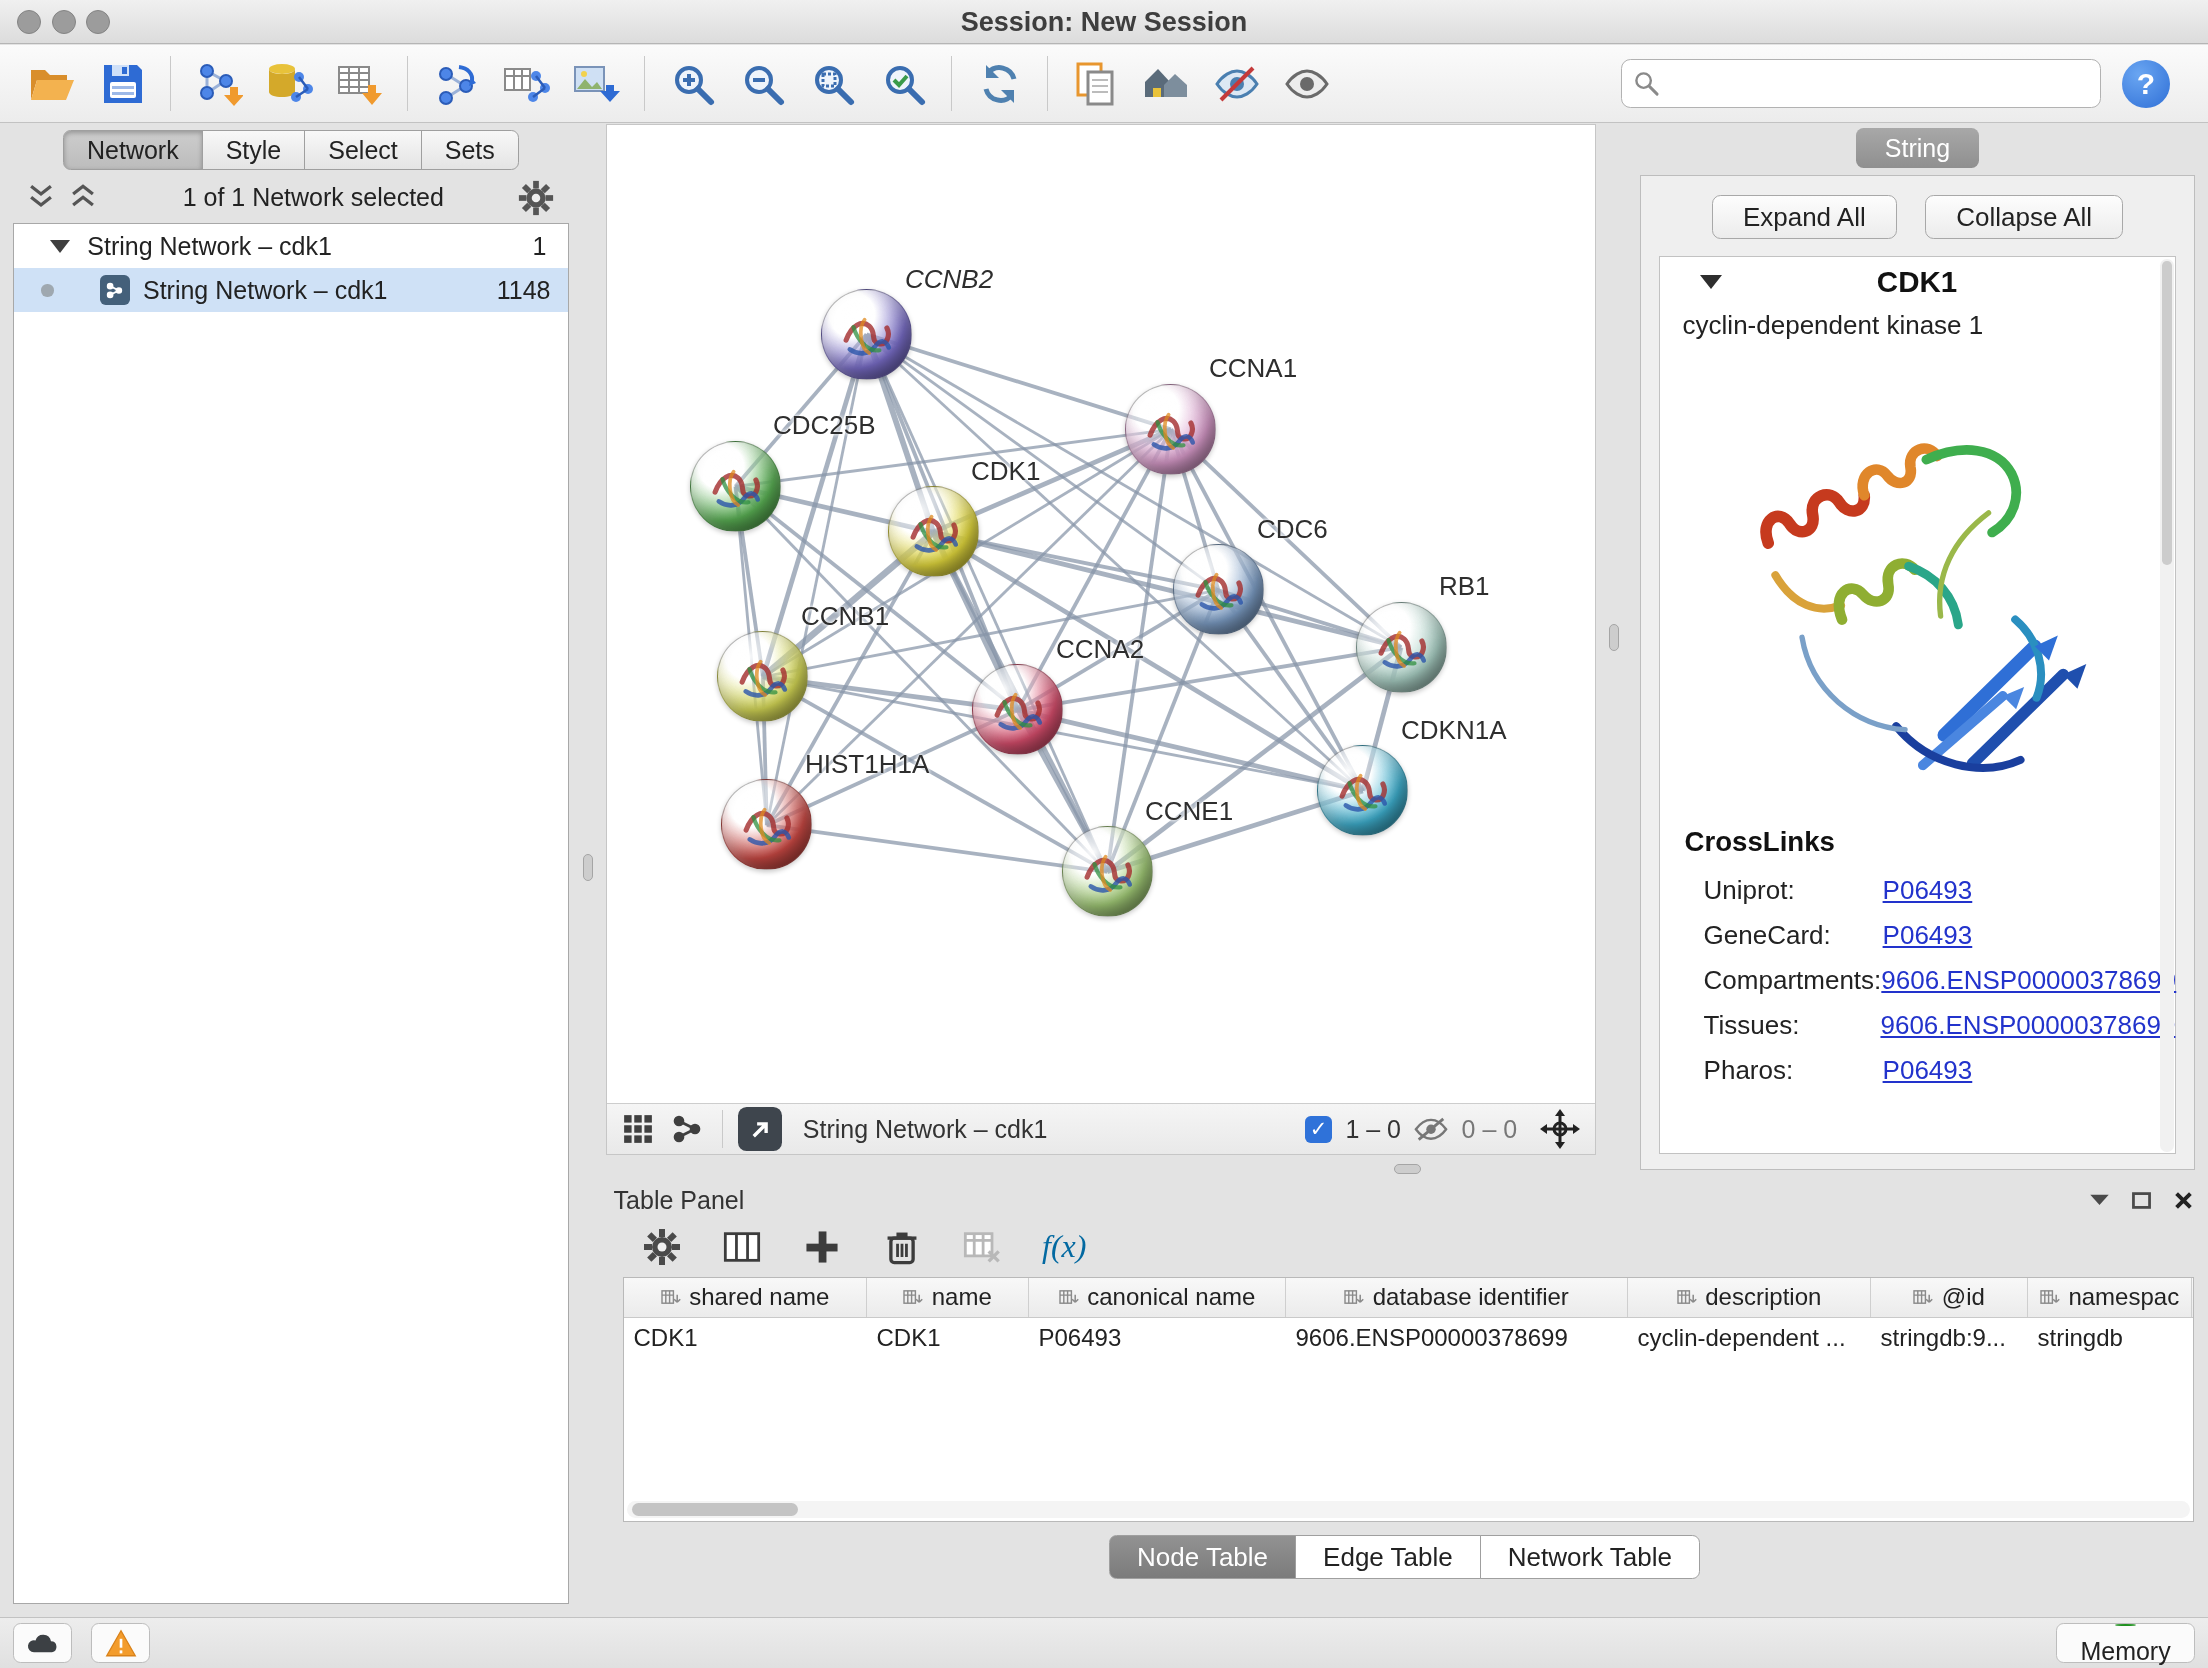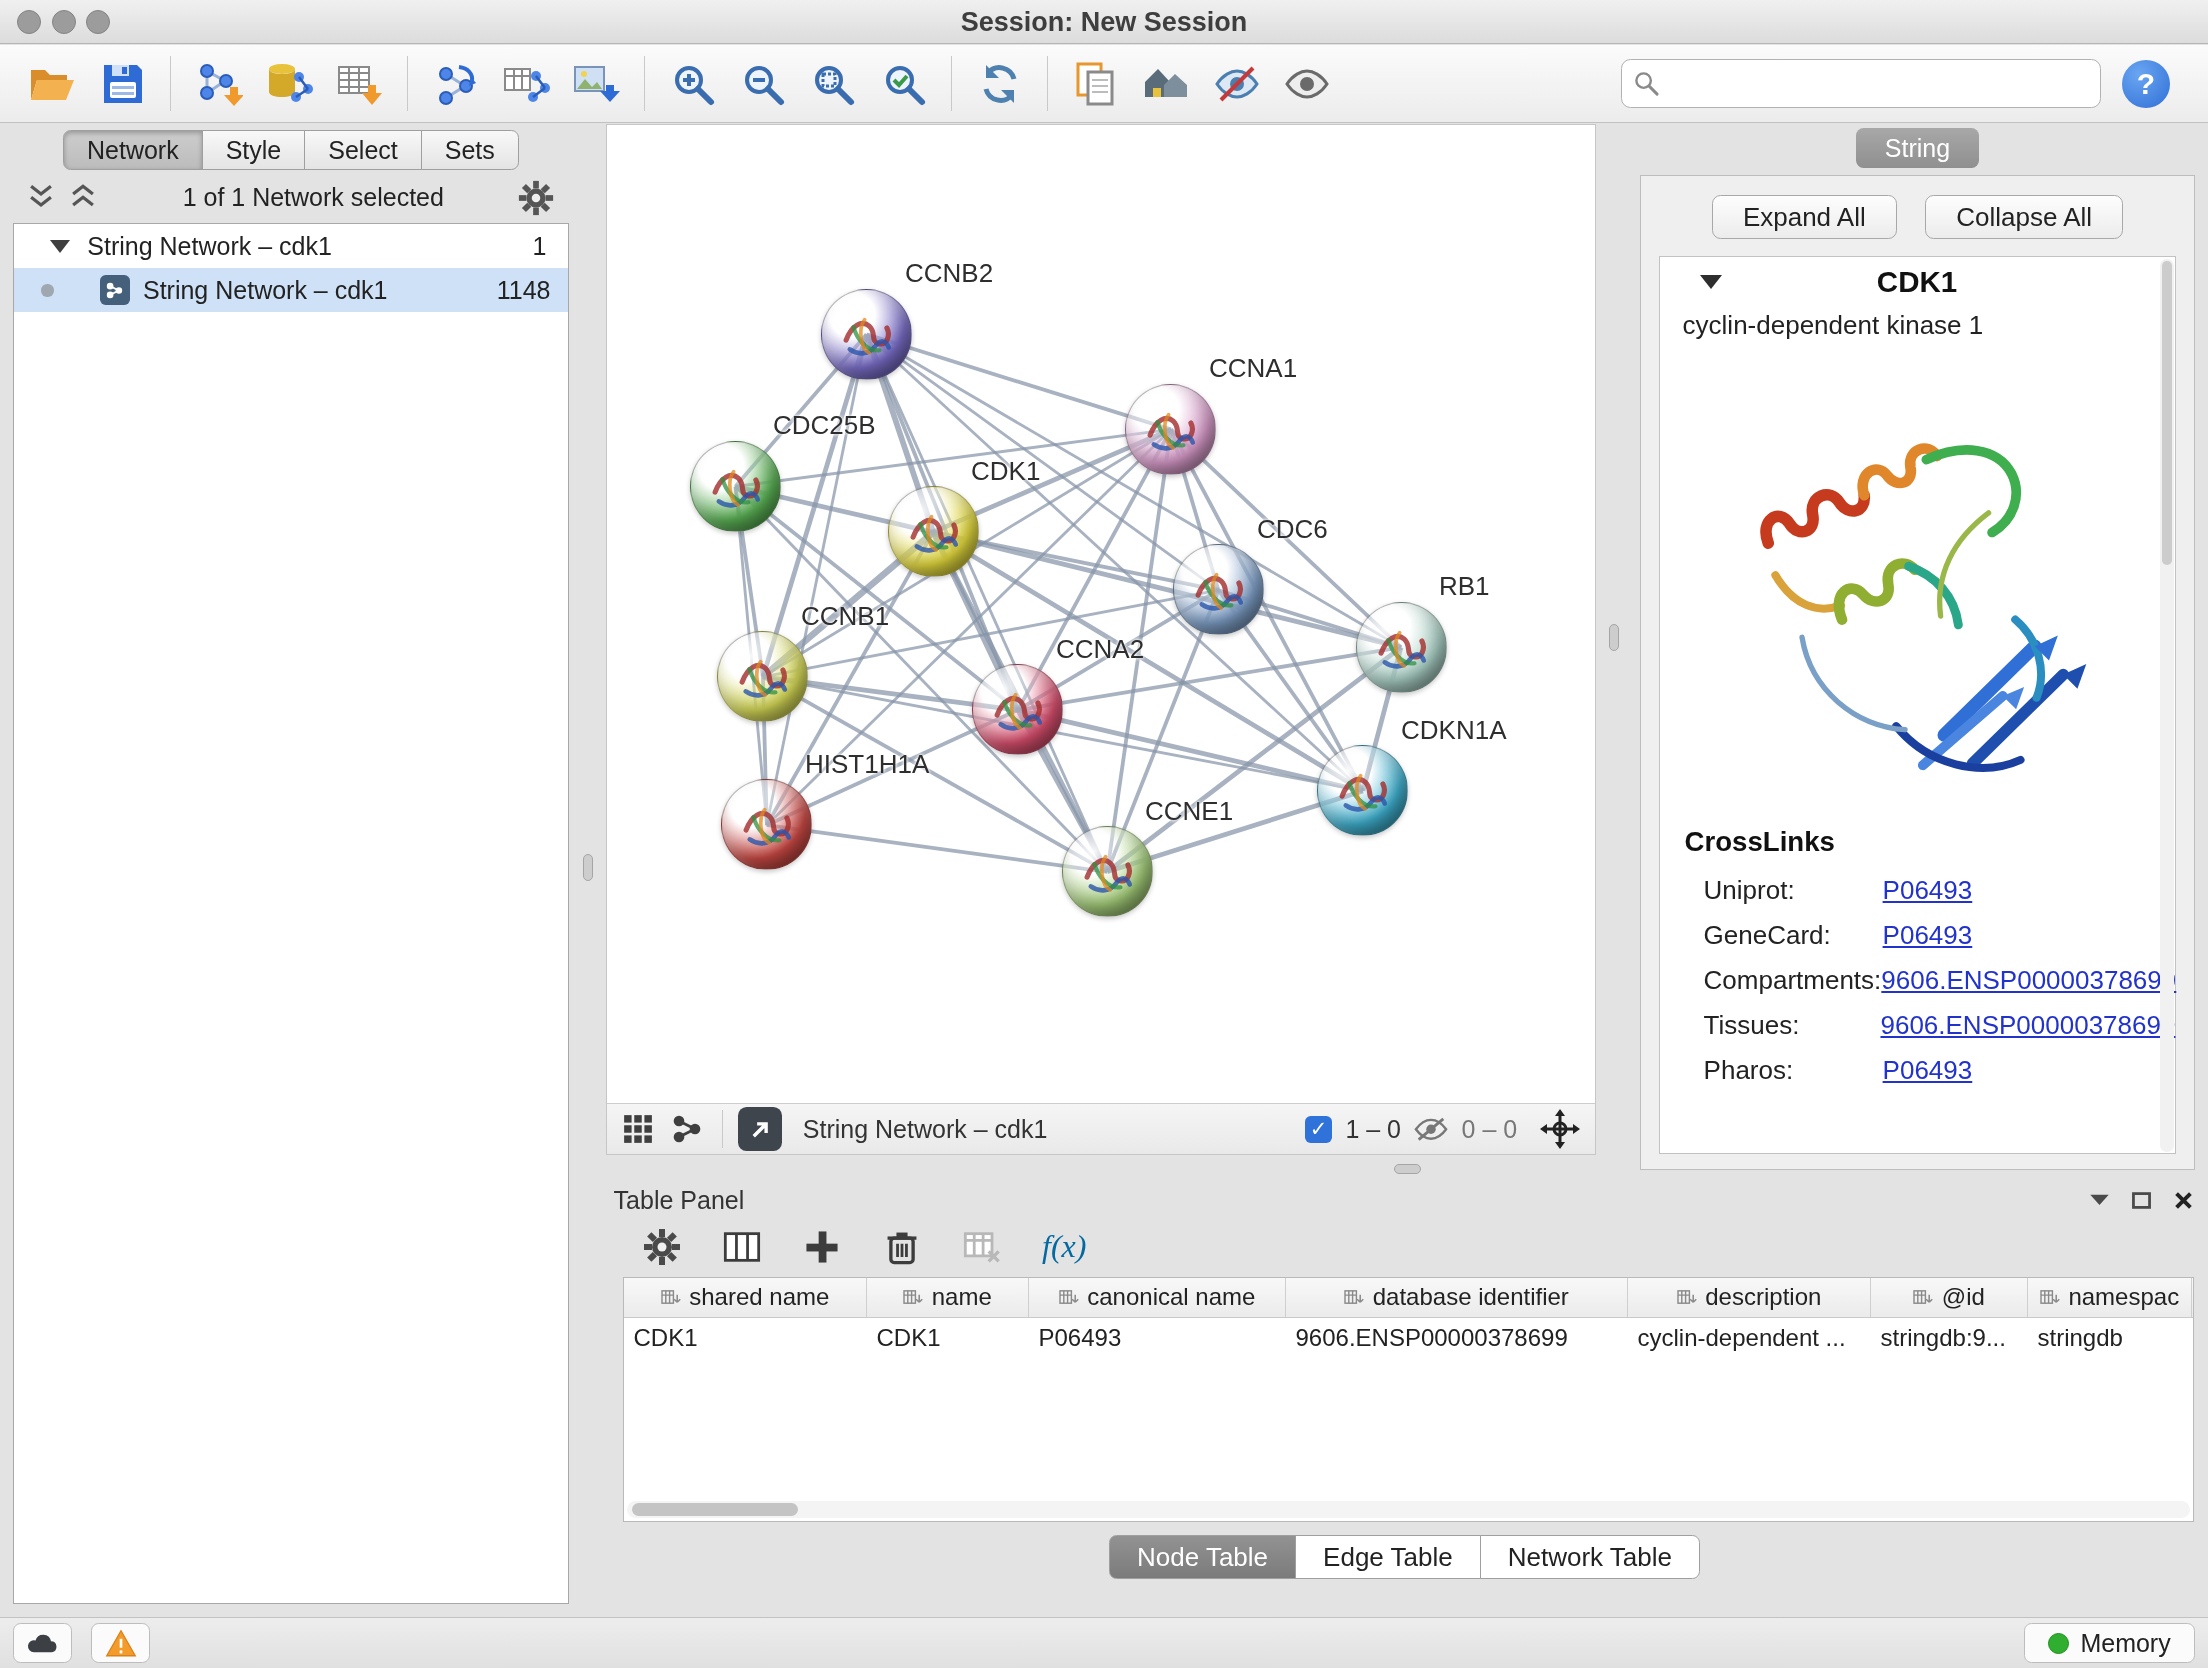--- a/index.html
+++ b/index.html
@@ -109,21 +109,21 @@
 .hscroll{position:absolute;left:2.9px;right:2.9px;bottom:2.9px;height:17px;background:#f4f4f4;border-radius:8.6px;}
 .hthumb{width:166px;height:13.3px;margin:1.9px 0 0 4.8px;background:#c4c4c4;border-radius:6.7px;}
 .table-tabs{display:flex;justify-content:center;margin-top:13.3px;}
 .table-tabs .seg-tab{height:44px;line-height:42px;font-size:26px;padding:0 27px;background:#fff;}
 .table-tabs .seg-tab.dark{background:linear-gradient(#929292,#7b7b7b);color:#fff;}
 
 
 .status-bar{position:absolute;left:0;top:1617px;width:2208px;height:51px;background:linear-gradient(#ededed,#e0e0e0);border-top:1px solid #c2c2c2;display:flex;align-items:center;padding:0 13.3px;}
 .sb-btn{width:59px;height:40px;background:#fbfbfb;border:1px solid #bdbdbd;border-radius:7.6px;display:flex;align-items:center;justify-content:center;margin-right:19px;}
 .sb-btn svg{width:36px;height:28.5px;}
-.memory-btn{margin-left:auto;height:40px;padding:0 23px;background:#fbfbfb;border:1px solid #bdbdbd;border-radius:7.6px;display:flex;align-items:center;gap:11.4px;font-size:25px;color:#222;}
+.memory-btn{margin-left:auto;height:40px;padding:0 23px;background:#fbfbfb;border:1px solid #bdbdbd;border-radius:7.6px;display:flex;align-items:center;gap:11.4px;font-size:25px;color:#222;flex-direction:column;}
 .memdot{width:21px;height:21px;border-radius:50%;background:#2fae2f;border:1px solid #1f8f1f;}
 
 
 .handle{position:absolute;background:#cdcdcd;border:1px solid #a5a5a5;border-radius:5.7px;}
 .handle.v{width:9.5px;height:27px;}
 .handle.h{width:27px;height:9.5px;}
 </style>
 </head>
 <body>
 
@@ -415,21 +415,21 @@
         <div class="node-ball" style="left: 214px; top: 164px; background: radial-gradient(circle at 34% 28%, rgba(255, 255, 255, 0.95), rgba(255, 255, 255, 0.25) 26%, rgb(122, 110, 201) 62%, rgb(61, 55, 100) 100%);">
           <svg viewBox="0 0 96 96">
             <g fill="none" stroke-linecap="round">
               <path d="M26 54c6-16 17-22 25-15s1 17 10 19 13-9 9-17" stroke="#a32c2c" stroke-width="5.5" opacity=".8"></path>
               <path d="M30 64c10 7 21 5 27-3s12-7 15 1" stroke="#2a55aa" stroke-width="5" opacity=".8"></path>
               <path d="M34 40c3 11 14 27 28 25" stroke="#2f8f3f" stroke-width="4.5" opacity=".75"></path>
               <path d="M46 32c-7 9-5 31 5 36" stroke="#df8a1f" stroke-width="4" opacity=".75"></path>
             </g>
           </svg>
         </div>
-        <div class="node-label" style="left: 298px; top: 133px;">CCNB2</div>
+        <div class="node-label" style="left: 298px; top: 139px; font-style: italic;">CCNB2</div>
         <div class="node-ball" style="left: 518px; top: 259px; background: radial-gradient(circle at 34% 28%, rgba(255, 255, 255, 0.95), rgba(255, 255, 255, 0.25) 26%, rgb(215, 154, 201) 62%, rgb(107, 77, 100) 100%);">
           <svg viewBox="0 0 96 96">
             <g fill="none" stroke-linecap="round">
               <path d="M26 54c6-16 17-22 25-15s1 17 10 19 13-9 9-17" stroke="#a32c2c" stroke-width="5.5" opacity=".8"></path>
               <path d="M30 64c10 7 21 5 27-3s12-7 15 1" stroke="#2a55aa" stroke-width="5" opacity=".8"></path>
               <path d="M34 40c3 11 14 27 28 25" stroke="#2f8f3f" stroke-width="4.5" opacity=".75"></path>
               <path d="M46 32c-7 9-5 31 5 36" stroke="#df8a1f" stroke-width="4" opacity=".75"></path>
             </g>
           </svg>
         </div>

